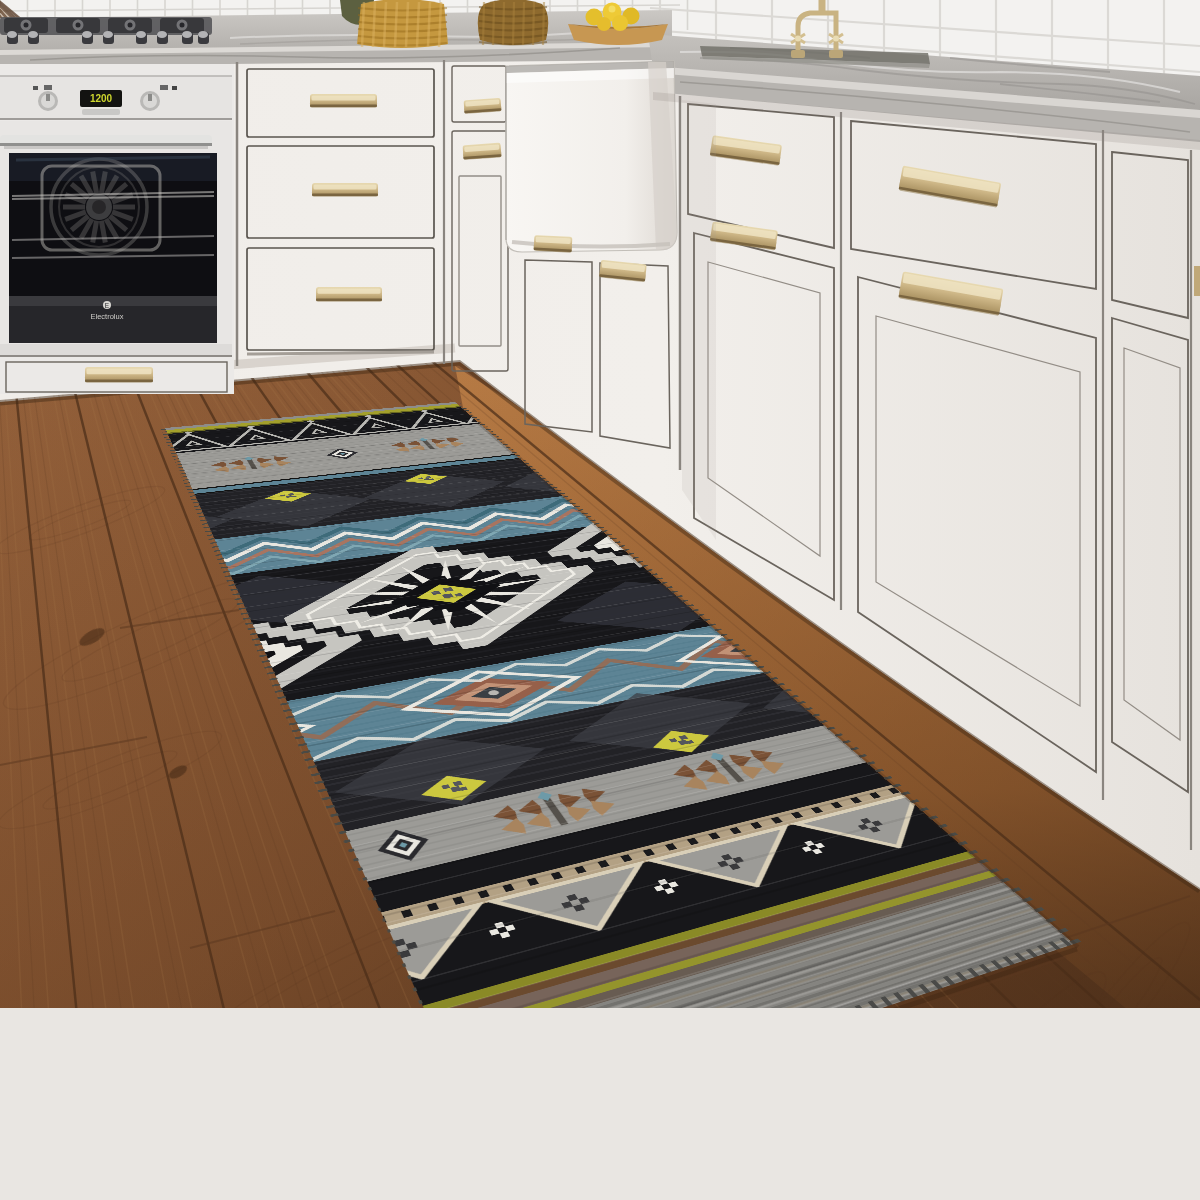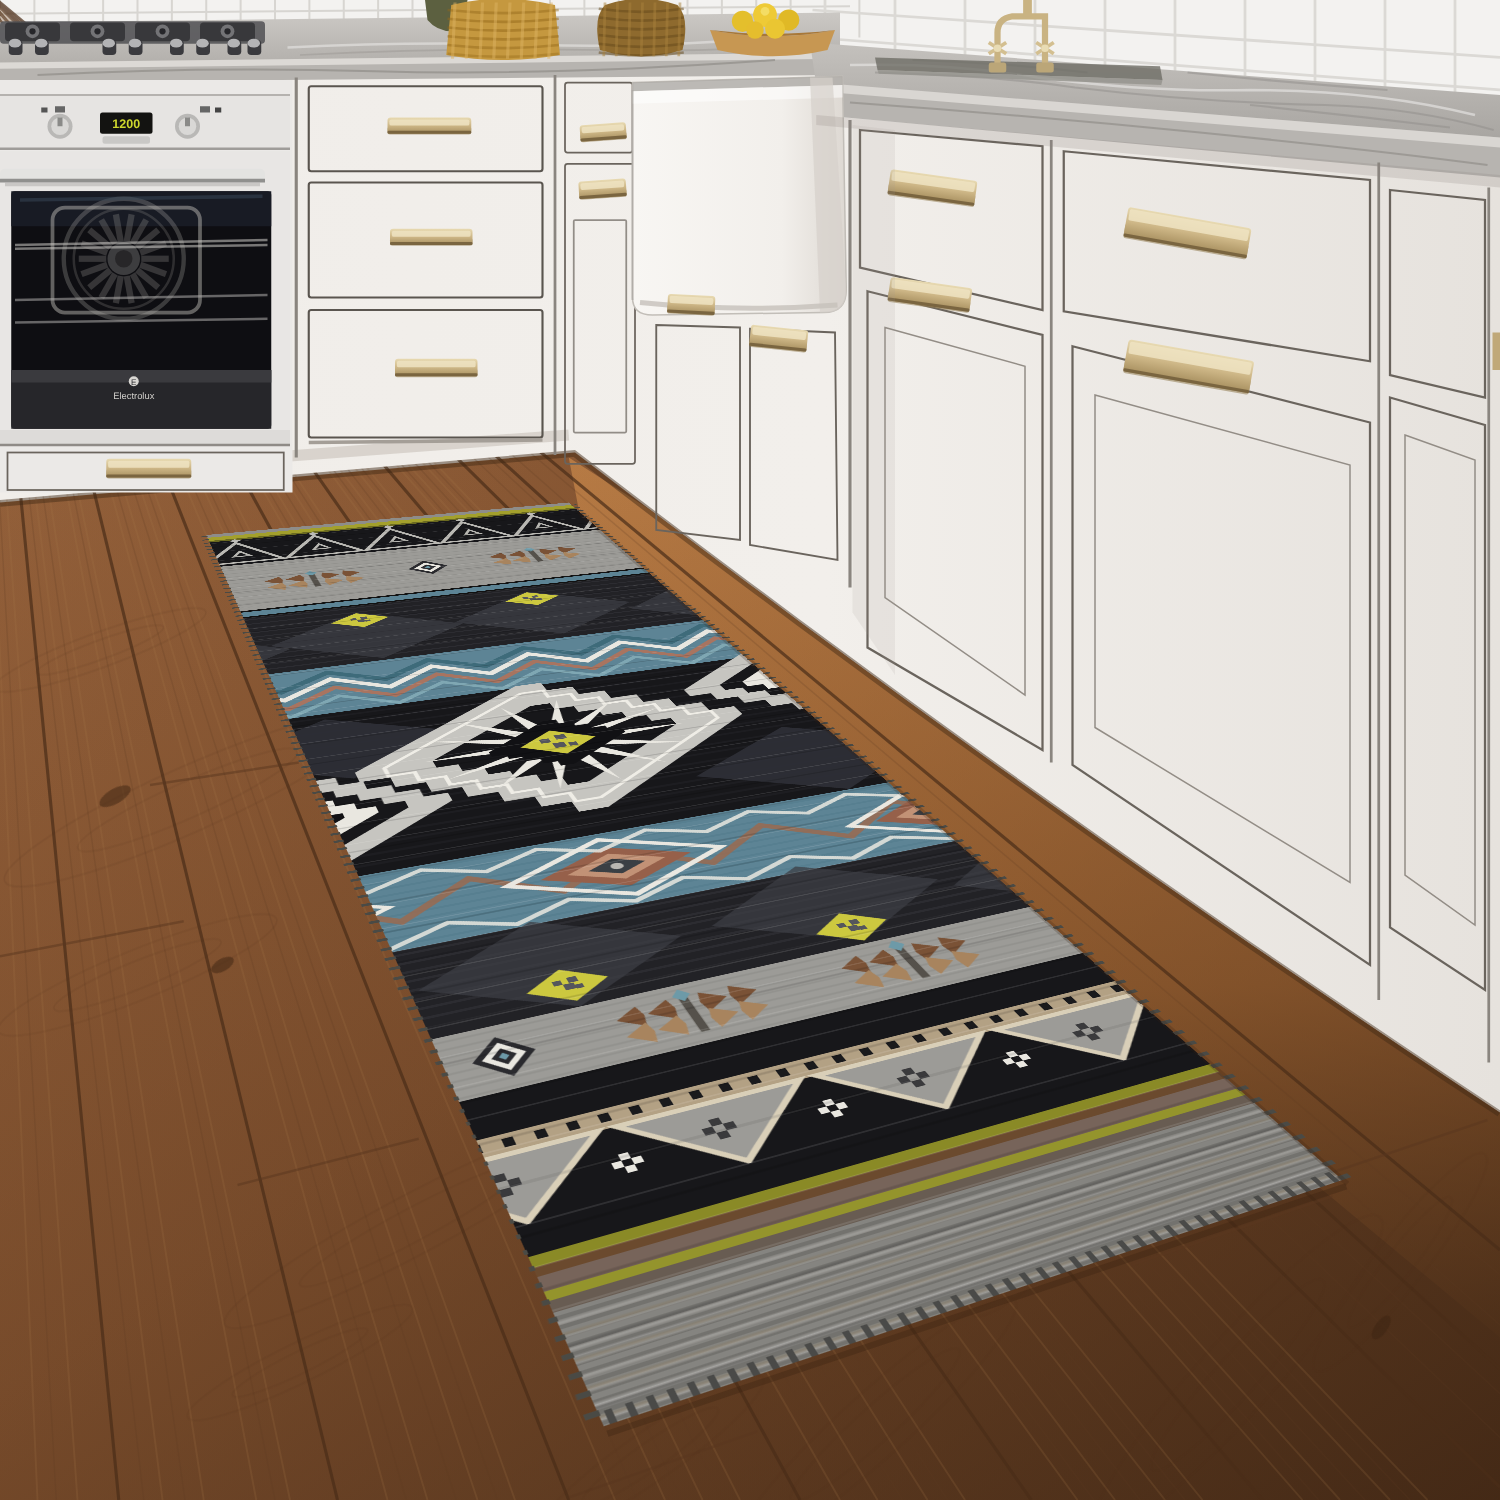--- a/index.html
+++ b/index.html
@@ -1,15 +1,15 @@
 <!DOCTYPE html>
 <html><head><meta charset="utf-8">
 <style>
 html,body{margin:0;padding:0;background:#e9e6e2;font-family:"Liberation Sans",sans-serif}
-#scene{position:relative;width:1200px;height:1200px;overflow:hidden}
+#scene{position:relative;width:1200px;height:1008px;overflow:hidden}
 #rug{position:absolute;left:0;top:0;width:700px;height:2000px;transform-origin:0 0;
 transform:matrix3d(0.558460,0.020062,0,0.00015838,0.012194,0.009575,0,-0.00030603,0,0,1,0,143.7069,429.9090,0,1);
 clip-path:polygon(4.29% 0.00%,92.86% 0.00%,92.27% 27.97%,96.49% 48.12%,97.93% 65.87%,99.34% 77.51%,102.24% 85.56%,98.78% 92.55%,92.86% 100.00%,4.29% 100.00%,5.43% 91.37%,5.50% 83.51%,3.26% 61.01%);}
 </style></head><body>
 <div id="scene">
 <svg width="1200" height="1200" style="position:absolute;left:0;top:0">
       <defs>
         <linearGradient id="brass" x1="0" y1="0" x2="0" y2="1">
           <stop offset="0" stop-color="#e8dab2"></stop>
           <stop offset="0.5" stop-color="#cdb686"></stop>

